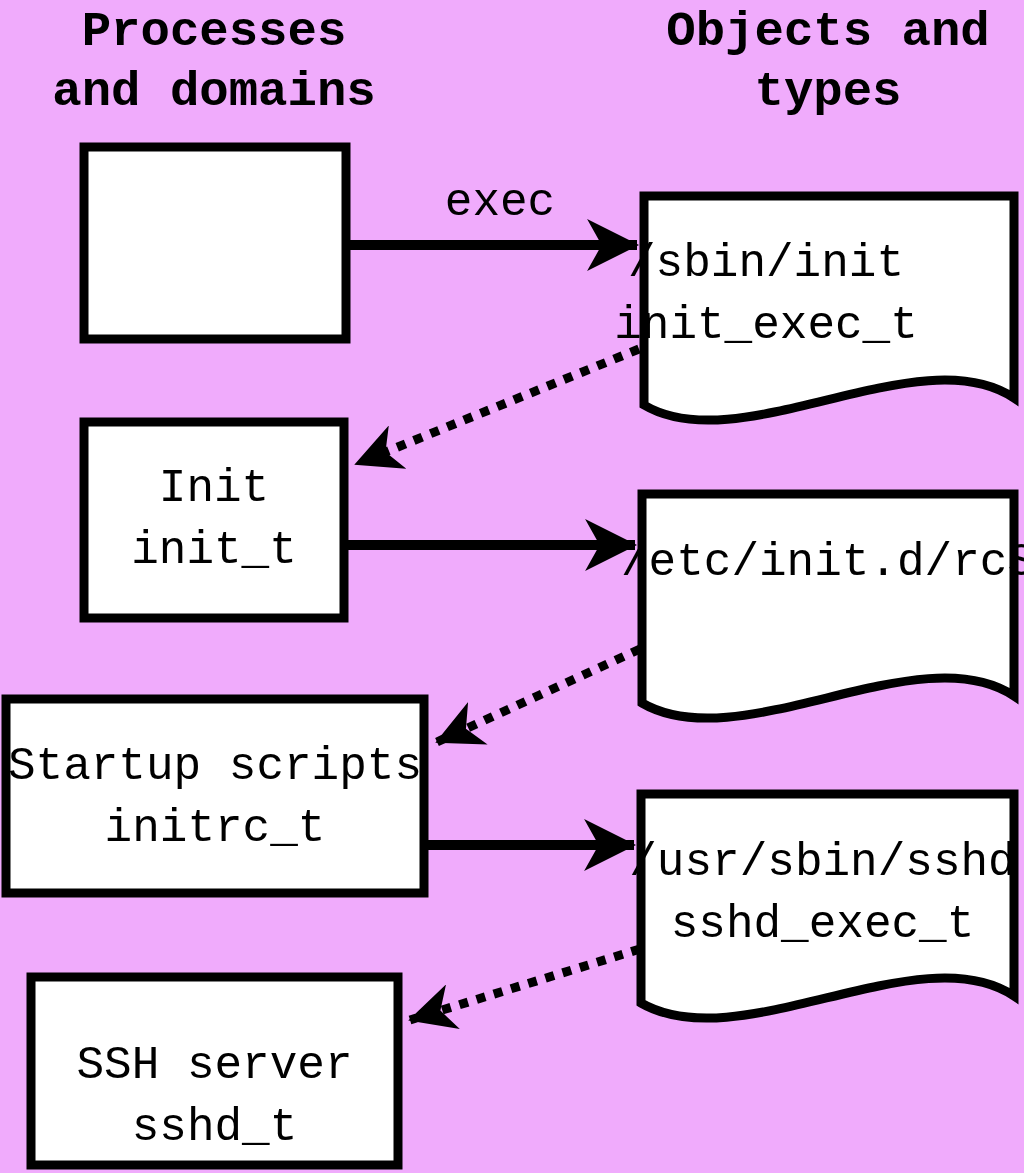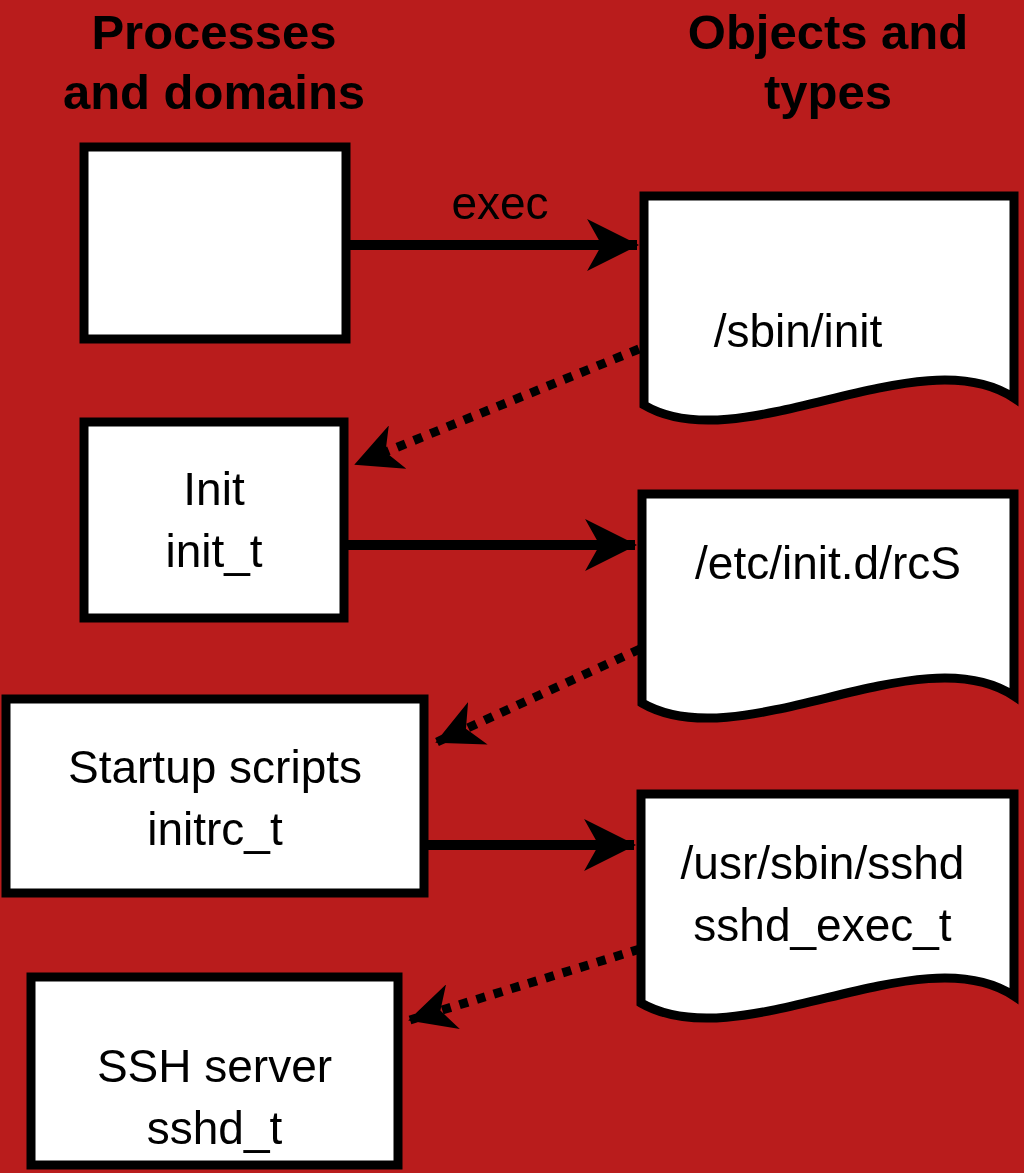--- a/index.html
+++ b/index.html
@@ -4,22 +4,22 @@
 <style>
   html, body {
     margin: 0;
     padding: 0;
     background: #ffffff;
   }
   .canvas {
     position: relative;
     width: 1024px;
     height: 1173px;
-    background: #b91c1c;
-    font-family: Liberation Sans, sans-serif;
+    background: #f0abfc;
+    font-family: Liberation Mono, monospace;
     color: #000000;
     overflow: hidden;
   }
   .layer {
     position: absolute;
     left: 0;
     top: 0;
   }
   .heading {
     position: absolute;
@@ -42,21 +42,21 @@
     justify-content: center;
     text-align: center;
     font-size: 46px;
     line-height: 62px;
     white-space: nowrap;
   }
   .lbl-kernel  { left: 80px;  top: 143px; width: 270px; height: 200px; }
   .lbl-init    { left: 80px;  top: 418px; width: 268px; height: 204px; }
   .lbl-startup { left: 2px;   top: 695px; width: 426px; height: 205px; }
   .lbl-ssh     { left: 27px;  top: 973px; width: 375px; height: 248px; }
-  .lbl-doc1    { left: 640px; top: 192px; width: 316px; height: 206px; margin-top: 36px; }
+  .lbl-doc1    { left: 608px; top: 192px; width: 316px; height: 206px; }
   .lbl-doc2    { left: 638px; top: 460px; width: 380px; height: 206px; }
   .lbl-doc3    { left: 613px; top: 790px; width: 419px; height: 208px; }
   .edge-label {
     position: absolute;
     left: 420px;
     top: 176px;
     width: 160px;
     text-align: center;
     font-size: 46px;
     line-height: 54px;
@@ -128,20 +128,21 @@
     <span>Startup scripts</span>
     <span>initrc_t</span>
   </div>
   <div class="label lbl-ssh">
     <span>SSH server</span>
     <span>sshd_t</span>
   </div>
 
   <div class="label lbl-doc1">
     <span>/sbin/init</span>
+    <span>init_exec_t</span>
   </div>
   <div class="label lbl-doc2">
     <span>/etc/init.d/rcS</span>
   </div>
   <div class="label lbl-doc3">
     <span>/usr/sbin/sshd</span>
     <span>sshd_exec_t</span>
   </div>
 
 </div>

